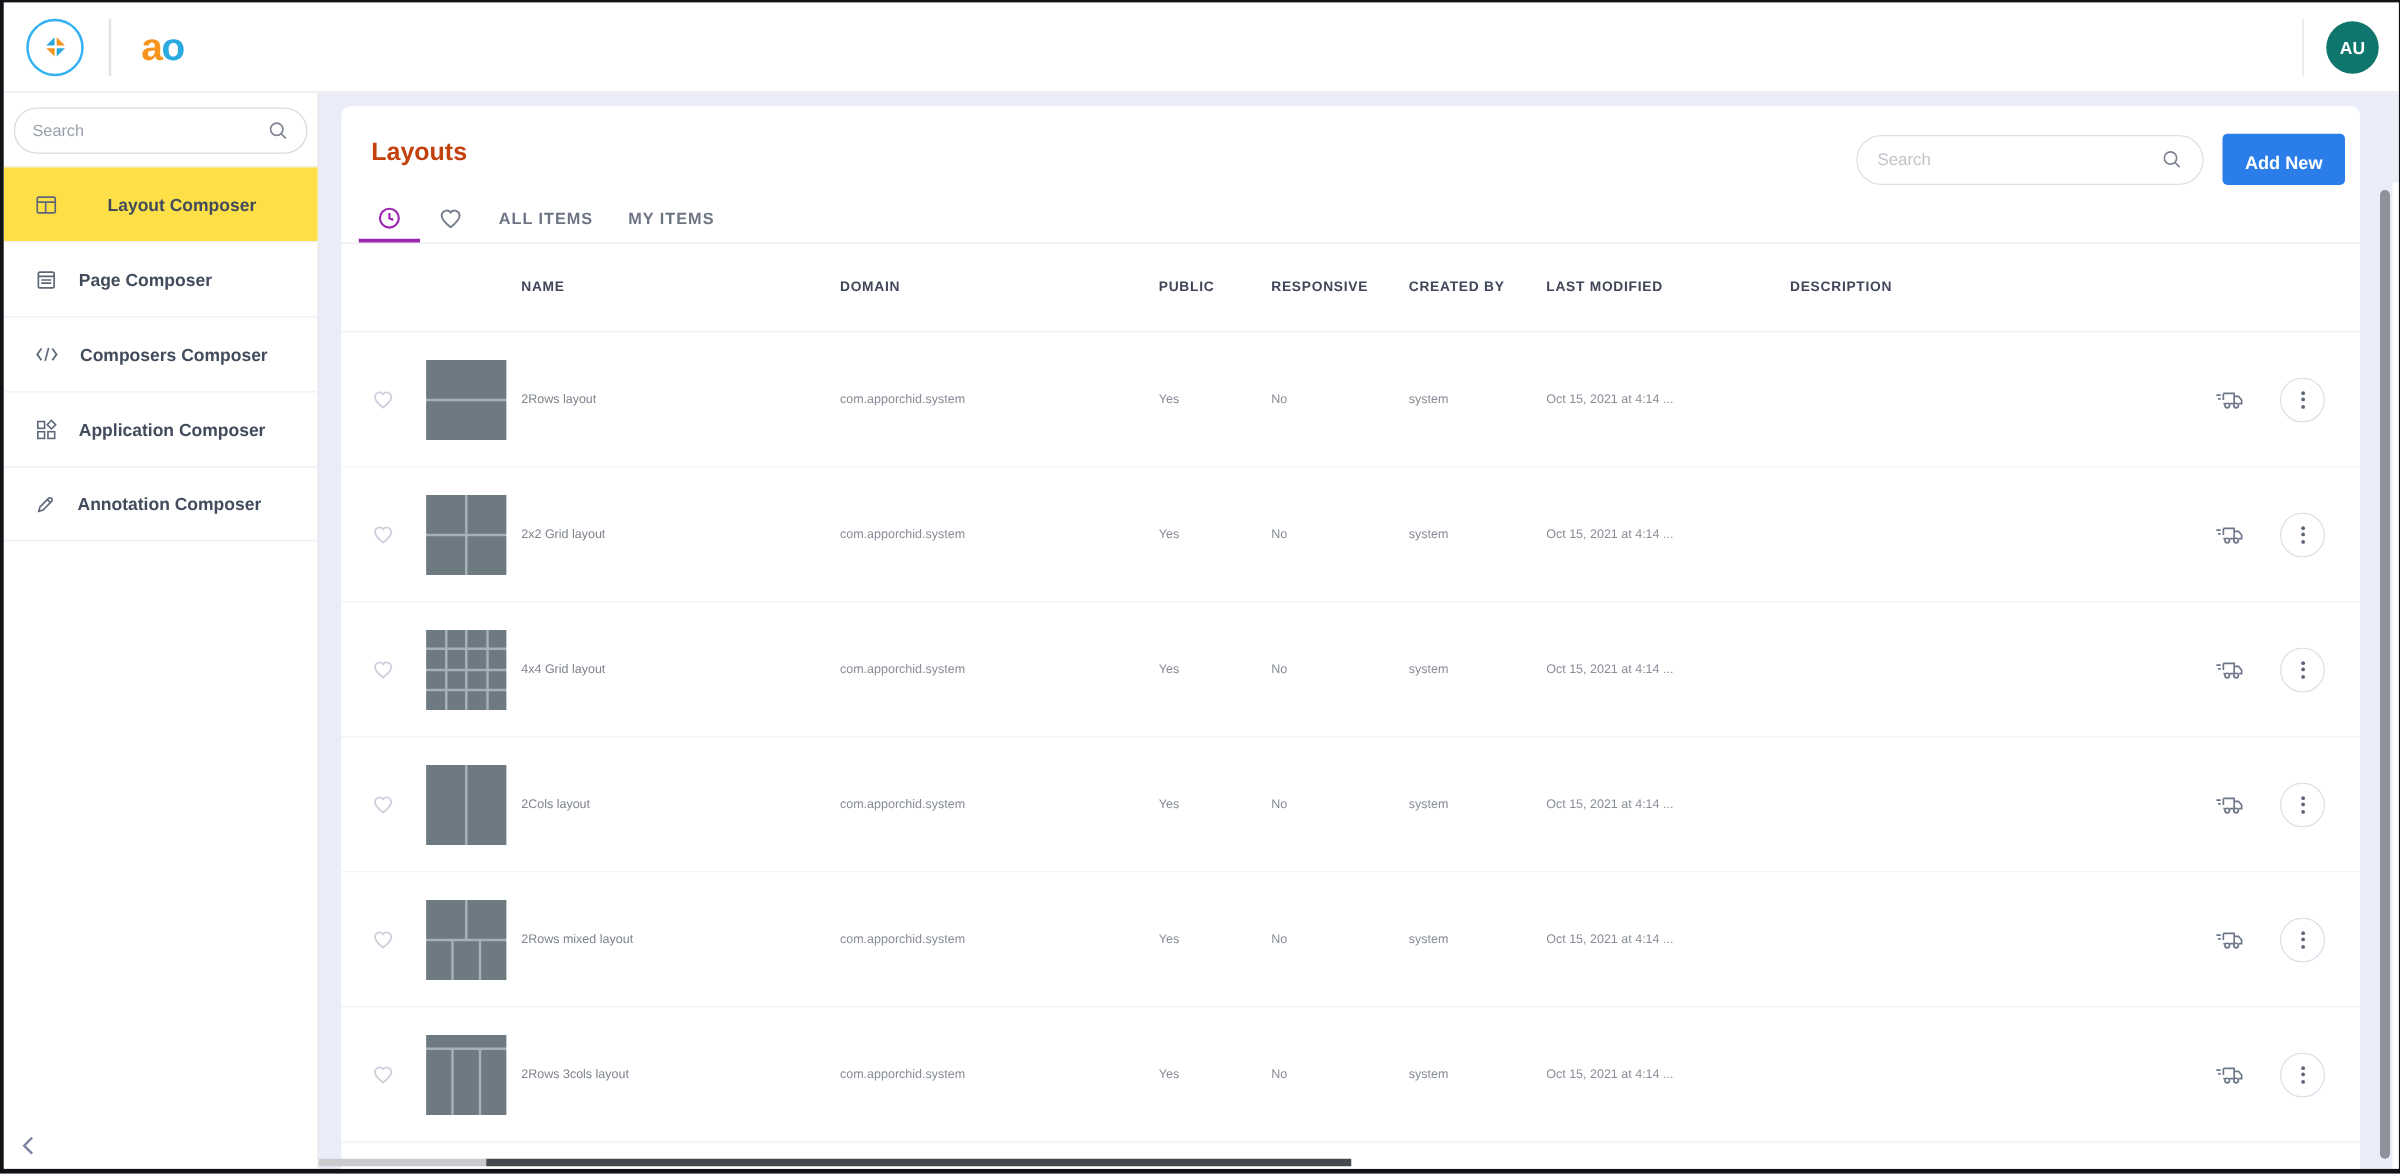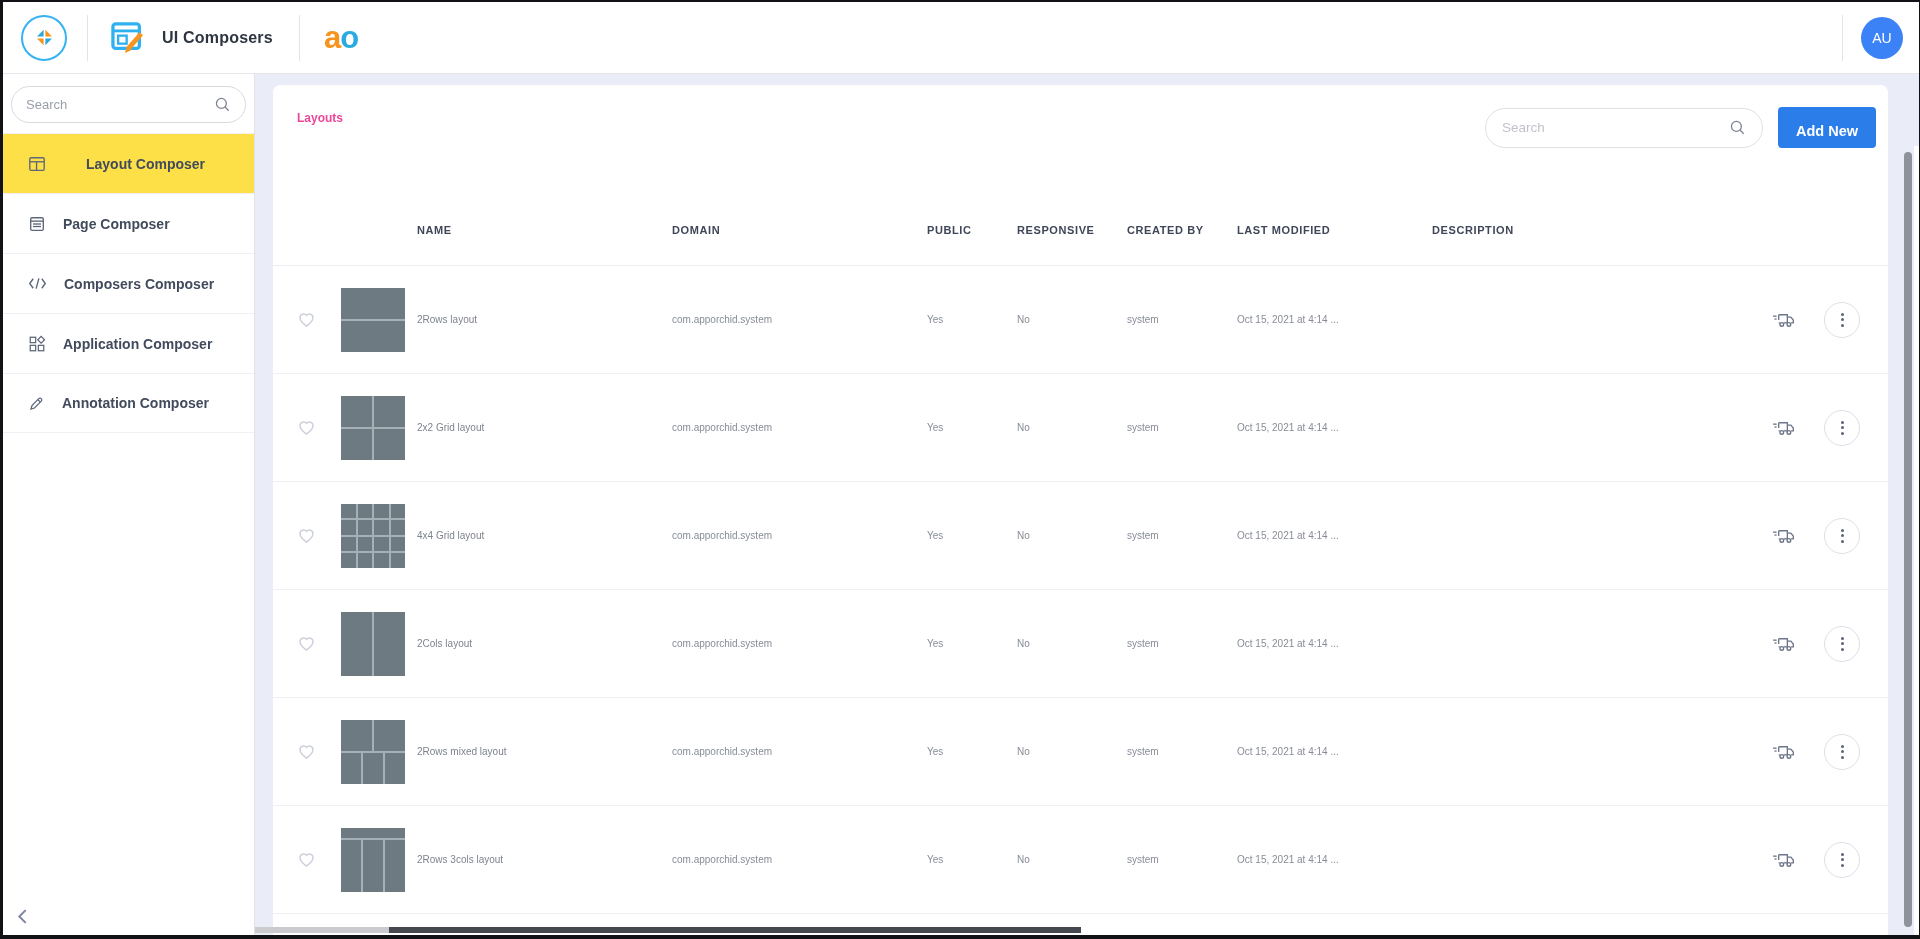--- a/index.html
+++ b/index.html
@@ -11,43 +11,43 @@
   .topbar { position: absolute; left: 0; top: 0; right: 0; height: 72px; background: #fff;
             border-bottom: 1px solid #e6e6e9; display: flex; align-items: center; z-index: 5; }
   .logo-circle { width: 46px; height: 46px; border-radius: 50%; border: 2px solid #35b2f2;
                  display: flex; align-items: center; justify-content: center; margin: 0 20px 0 18px; cursor: pointer; background:#fff; }
   .vdiv { width: 1px; height: 46px; background: #e4e4e8; }
   .app-ident { display: flex; align-items: center; gap: 14px; padding: 0 26px 0 22px; height:100%; }
   .app-title { font-size: 16px; font-weight: 700; color: #2e3440; letter-spacing:.2px; }
   .ao-logo { display:flex; align-items:center; padding: 0 10px 0 24px; font-weight: 800; font-size: 31px; letter-spacing: -1px; }
   .ao-a { color: #f7941e; } .ao-o { color: #29abe2; }
   .topbar-right { margin-left: auto; display: flex; align-items: center; gap: 18px; padding-right: 16px; }
-  .avatar { width: 42px; height: 42px; border-radius: 50%; background: #3b82f6; color: #fff;
-            display: flex; align-items: center; justify-content: center; font-size: 14px; font-weight: 400; cursor: pointer; }
+  .avatar { width: 42px; height: 42px; border-radius: 50%; background: #0f766e; color: #fff;
+            display: flex; align-items: center; justify-content: center; font-size: 14px; font-weight: 700; cursor: pointer; }
 
   
   .sidebar { position: absolute; left: 0; top: 72px; bottom: 0; width: 252px; background: #fff;
              border-right: 1px solid #e3e3e7; z-index: 4; }
   .side-search { margin: 12px 8px 10px 8px; height: 37px; border: 1px solid #d9dade; border-radius: 19px;
                  display: flex; align-items: center; padding: 0 14px; background:#fff; }
   .side-search input { border: none; outline: none; flex: 1; font-size: 13px; color: #5a6170; font-family: inherit; background: transparent; }
   .side-search input::placeholder { color: #9aa0ab; }
   .menu-item { height: 60px; display: flex; align-items: center; gap: 17px; padding-left: 25px;
                border-top: 1px solid #f0f0f3; cursor: pointer; }
   .menu-item:last-child { border-bottom: 1px solid #f0f0f3; }
   .menu-item.active { background: #fde047; gap: 40px; }
   .mlabel { font-size: 14px; font-weight: 600; color: #414b5c; }
   .ic { display: inline-flex; align-items: center; justify-content: center; }
   .collapse-chevron { position: absolute; left: 14px; bottom: 10px; cursor: pointer; }
 
   
   .main { position: absolute; left: 252px; top: 72px; right: 0; bottom: 0; background: #eaecf8; overflow: hidden; }
   .card { position: absolute; left: 18px; top: 11px; width: 1615px; height: 900px; background: #fff;
           border-radius: 7px 7px 0 0; }
-  .card-title { position: absolute; left: 24px; top: 26px; font-size: 12px; font-weight: 700; color: #ec4899; }
+  .card-title { position: absolute; left: 24px; top: 26px; font-size: 20px; font-weight: 700; color: #c2410c; }
   .topctrl { position: absolute; right: 12px; top: 22px; display: flex; align-items: center; gap: 15px; }
   .pill-search { width: 278px; height: 40px; border: 1px solid #e0e0e4; border-radius: 20px;
                  display: flex; align-items: center; padding: 0 16px; background: #fff; }
   .pill-search input { border: none; outline: none; flex: 1; font-size: 13.5px; color: #5a6170; font-family: inherit; background: transparent; }
   .pill-search input::placeholder { color: #c0c3ca; }
   .btn-add { height: 41px; padding: 16px 18px; background: #2b7de9; color: #fff; border: none; border-radius: 4px;
              font-size: 14.5px; font-weight: 700; font-family: inherit; cursor: pointer; }
 
   .tabs { position: absolute; left: 0; right: 0; top: 72px; height: 38px; display: flex; align-items: stretch;
           padding-left: 14px; border-bottom: 1px solid #ececf1; }
@@ -88,32 +88,20 @@
       <span class="ic">
           <svg viewBox="0 0 24 24" width="23" height="23">
             <path fill="#29a8e0" d="M11.1 10.9 L4.2 10.9 L11.1 4 Z"></path>
             <path fill="#f7941e" d="M12.9 10.9 L12.9 4 L19.8 10.9 Z"></path>
             <path fill="#f7941e" d="M11.1 13.1 L11.1 20 L4.2 13.1 Z"></path>
             <path fill="#29a8e0" d="M12.9 13.1 L19.8 13.1 L12.9 20 Z"></path>
           </svg>
         </span>
     </div>
     <div class="vdiv"></div>
-    <div class="app-ident">
-      <span class="ic">
-          <svg viewBox="0 0 40 36" width="38" height="34">
-            <rect x="3" y="3" width="28" height="26" rx="3" fill="none" stroke="#2fb1f0" stroke-width="3.5"></rect>
-            <line x1="3" y1="10.5" x2="31" y2="10.5" stroke="#2fb1f0" stroke-width="3"></line>
-            <rect x="8.5" y="15.5" width="9" height="8.5" fill="none" stroke="#2fb1f0" stroke-width="2.5"></rect>
-            <line x1="19" y1="29.5" x2="33" y2="13.5" stroke="#f7941e" stroke-width="5"></line>
-            <path d="M15.5 34 l2.2-6.5 4.3 3.8 z" fill="#f7941e"></path>
-          </svg>
-        </span>
-      <span class="app-title">UI Composers</span>
-    </div>
     <div class="vdiv"></div>
     <div class="ao-logo">
       <span class="ao-a">a</span>
         <span class="ao-o">o</span>
     </div>
     <div class="topbar-right">
       <div class="vdiv"></div>
       <div class="avatar">AU</div>
     </div>
   </div>
@@ -198,20 +186,43 @@
           <span class="ic">
               <svg viewBox="0 0 20 20" width="17" height="17">
                 <circle cx="8.7" cy="8.7" r="5.8" fill="none" stroke="#7c8290" stroke-width="1.5"></circle>
                 <line x1="13" y1="13" x2="17.3" y2="17.3" stroke="#7c8290" stroke-width="1.5"></line>
               </svg>
             </span>
         </div>
         <button class="btn-add">Add New</button>
       </div>
 
+      <div class="tabs">
+          <div class="tab active">
+            <span class="ic">
+              <svg viewBox="0 0 24 24" width="21" height="21" fill="none" stroke="#9c27b0" stroke-width="2">
+                <circle cx="12" cy="12" r="8.6"></circle>
+                <polyline points="12,7.2 12,12.2 15.6,13.6"></polyline>
+              </svg>
+            </span>
+          </div>
+          <div class="tab">
+            <span class="ic">
+              <svg viewBox="0 0 24 24" width="21" height="21" fill="none" stroke="#787f90" stroke-width="1.8">
+                <path d="M12 20.3 C7 16.6 3.8 13.3 3.8 9.7 a4.6 4.6 0 0 1 8.2-2.9 a4.6 4.6 0 0 1 8.2 2.9 c0 3.6-3.2 6.9-8.2 10.6z"></path>
+              </svg>
+            </span>
+          </div>
+          <div class="tab">
+            <span class="tab-label">ALL ITEMS</span>
+          </div>
+          <div class="tab">
+            <span class="tab-label">MY ITEMS</span>
+          </div>
+        </div>
 
       <div class="grid thead">
           <div></div>
           <div></div>
           <div class="hcell">NAME</div>
           <div class="hcell">DOMAIN</div>
           <div class="hcell">PUBLIC</div>
           <div class="hcell">RESPONSIVE</div>
           <div class="hcell">CREATED BY</div>
           <div class="hcell">LAST MODIFIED</div>

